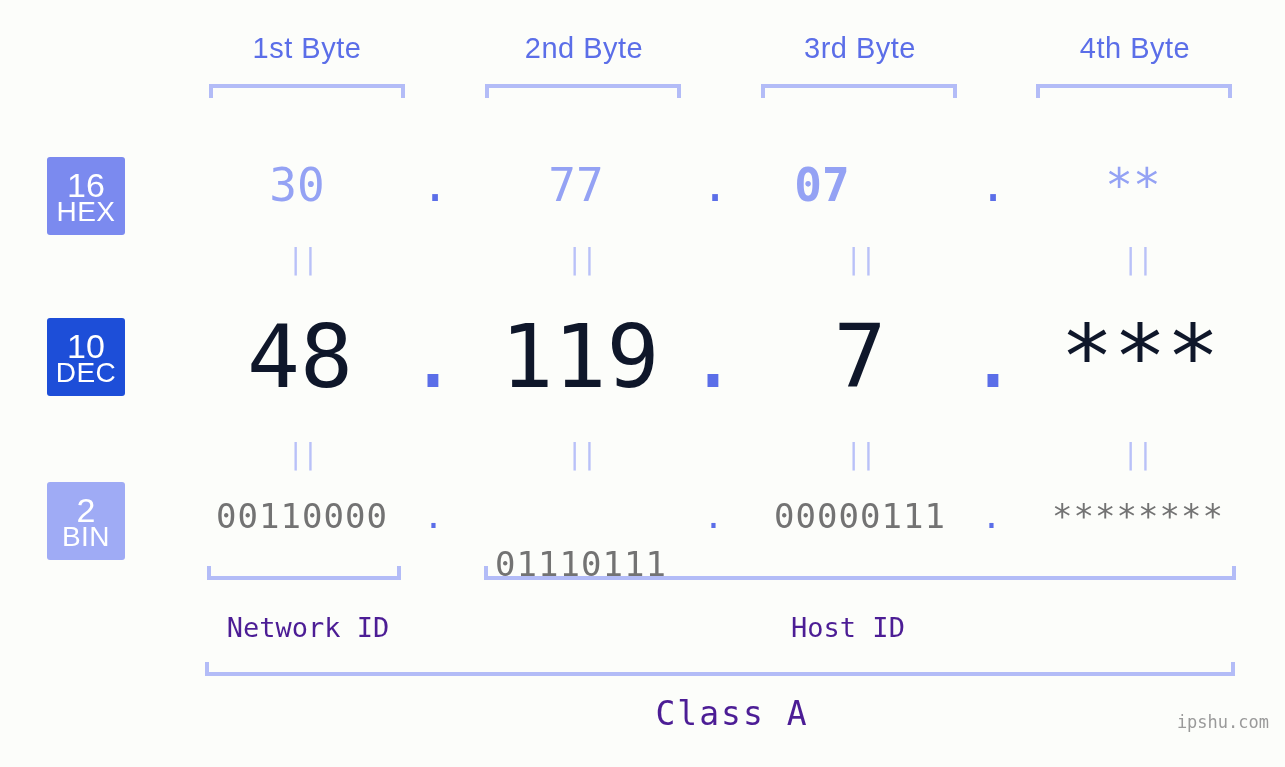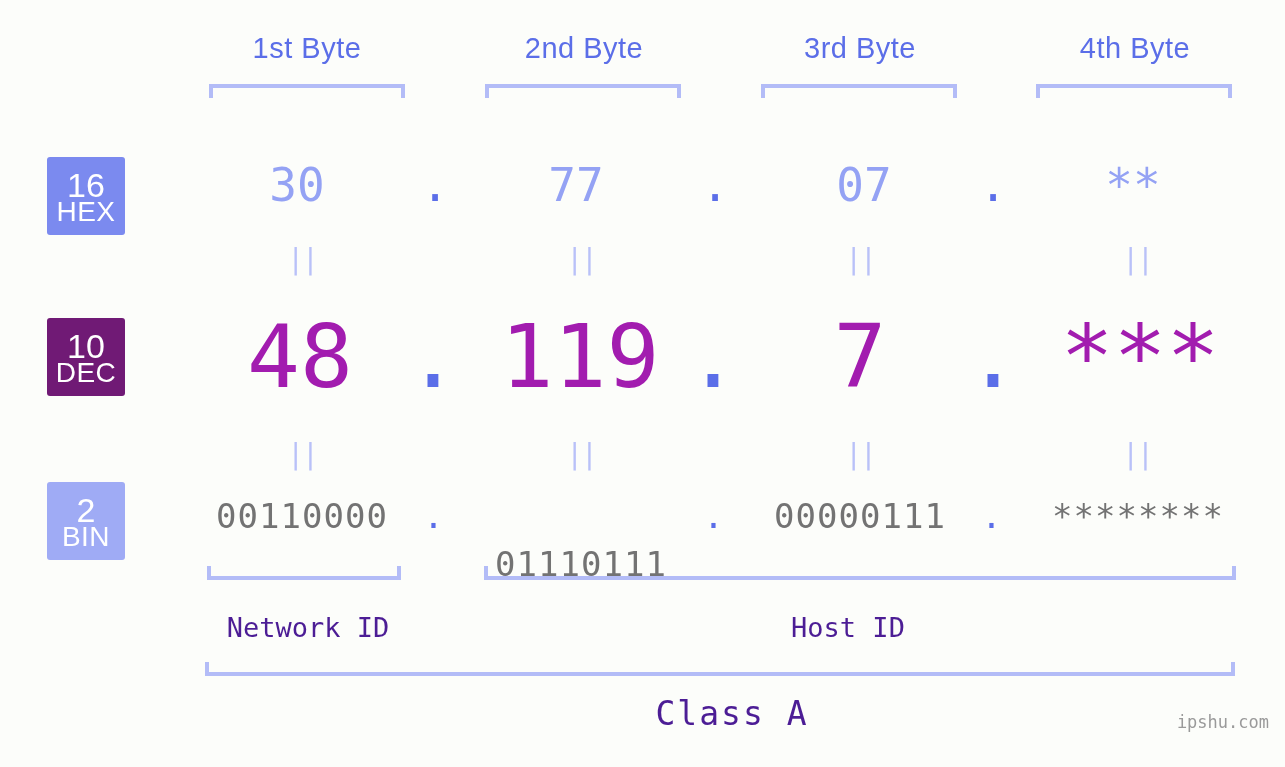--- a/index.html
+++ b/index.html
@@ -70,21 +70,21 @@
     font-family: "Liberation Sans", sans-serif;
   }
   .badge .abbr {
     font-size: 28px;
     line-height: 22px;
     font-weight: 400;
     letter-spacing: 0.5px;
     font-family: "Liberation Sans", sans-serif;
   }
   #badge-hex { top: 157px; background: #7b8aef; }
-  #badge-dec { top: 318px; background: #701a75; }
+  #badge-dec { top: 318px; background: #1d4ed8; }
   #badge-bin { top: 482px; background: #9fabf5; }
 
   
   .val {
     position: absolute;
     text-align: center;
     white-space: nowrap;
     font-family: "DejaVu Sans Mono", monospace;
   }
 
@@ -99,21 +99,21 @@
     top: 155px;
     font-size: 46px;
     color: #5b6ee8;
     line-height: 60px;
   }
 
   
   .row-dec .val {
     top: 302px;
     font-size: 88px;
-    color: #a21caf;
+    color: #0f172a;
     line-height: 110px;
     font-weight: 400;
   }
   .row-dec .dot {
     top: 302px;
     font-size: 88px;
     color: #5b6ee8;
     line-height: 110px;
   }
 
@@ -194,21 +194,21 @@
   <div class="badge" id="badge-bin">
     <span class="num">2</span>
     <span class="abbr">BIN</span>
   </div>
 
   <div class="row-hex">
     <div class="val" style="left:207px; width:180px;">30</div>
     <div class="dot val" style="left:390px; width:90px;">.</div>
     <div class="val" style="left:486px; width:180px;">77</div>
     <div class="dot val" style="left:670px; width:90px;">.</div>
-    <div class="val" style="left:774px; width:180px;">07</div>
+    <div class="val" style="left:732px; width:180px;font-weight:bold;">07</div>
     <div class="dot val" style="left:948px; width:90px;">.</div>
     <div class="val" style="left:1043px; width:180px;">**</div>
   </div>
 
   <div class="eq" style="left:252px; top:246px; width:100px;">||</div>
   <div class="eq" style="left:531px; top:246px; width:100px;">||</div>
   <div class="eq" style="left:810px; top:246px; width:100px;">||</div>
   <div class="eq" style="left:1087px; top:246px; width:100px;">||</div>
 
   <div class="row-dec">

